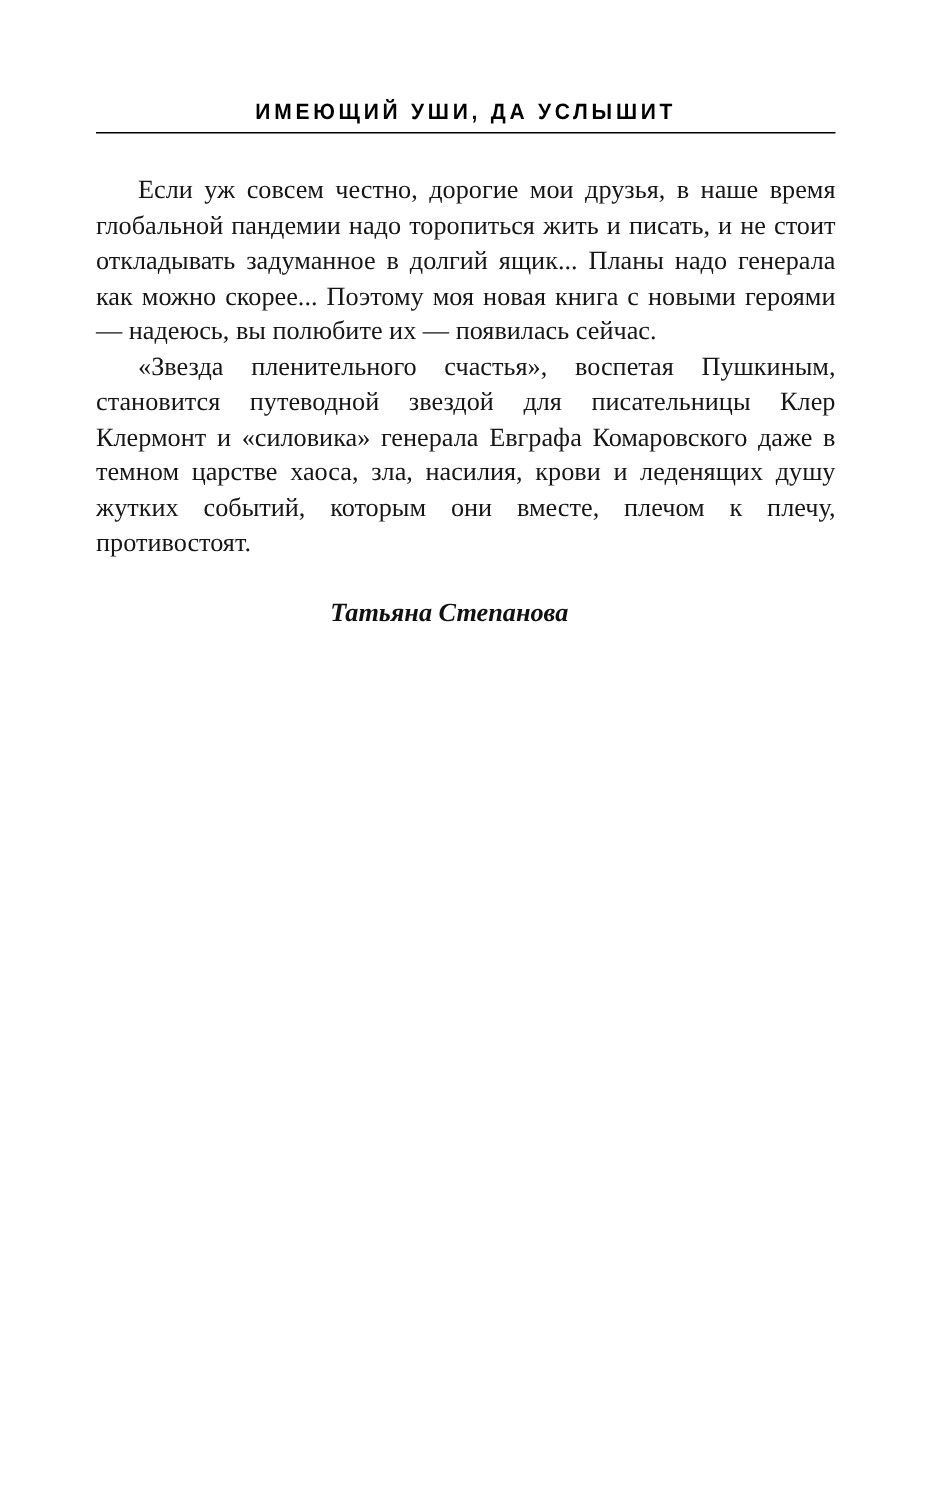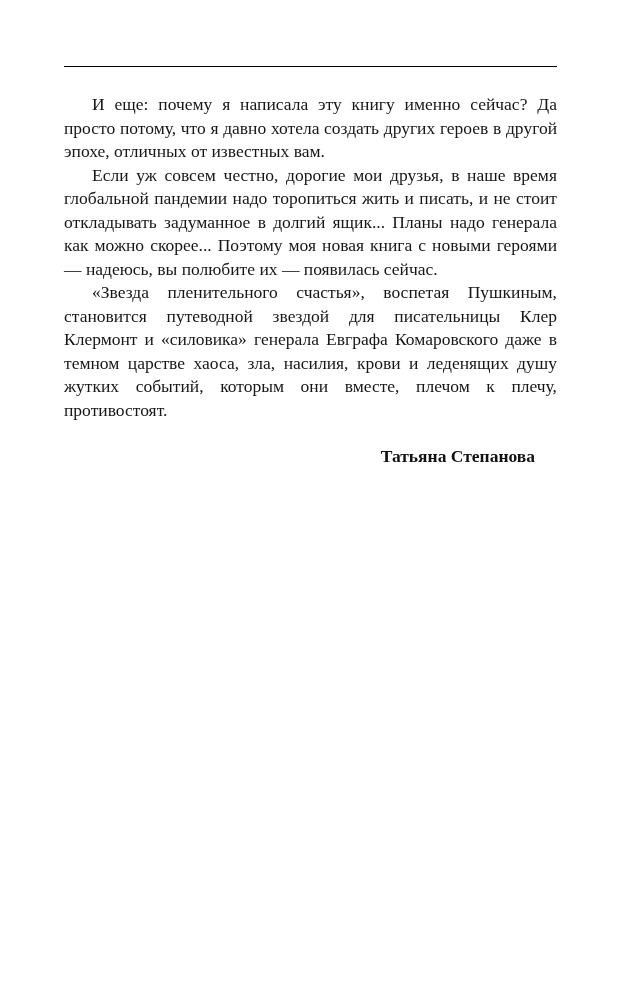--- a/index.html
+++ b/index.html
@@ -38,35 +38,36 @@
     margin: 0;
     font-size: 17.5px;
     line-height: 23.5px;
     text-align: justify;
     text-indent: 28px;
     color: #161616;
   }
   .signature {
     margin-top: 24px;
     padding-right: 22px;
-    text-align: right;
+    text-align: center;
     font-weight: bold;
+    font-style: italic;
     font-size: 17.5px;
     color: #111111;
   }
 </style>
 </head>
 <body>
 
 <div class="book-page">
 
+  <div class="running-header">ИМЕЮЩИЙ УШИ, ДА УСЛЫШИТ</div>
 
   <hr class="header-rule">
 
   <div class="body-text">
-    <p>И еще: почему я написала эту книгу именно сейчас? Да просто потому, что я давно хотела создать других героев в другой эпохе, отличных от известных вам.</p>
     <p>Если уж совсем честно, дорогие мои друзья, в наше время глобальной пандемии надо торопиться жить и писать, и не стоит откладывать задуманное в долгий ящик... Планы надо генерала как можно скорее... Поэтому моя новая книга с новыми героями — надеюсь, вы полюбите их — появилась сейчас.</p>
     <p>«Звезда пленительного счастья», воспетая Пушкиным, становится путеводной звездой для писательницы Клер Клермонт и «силовика» генерала Евграфа Комаровского даже в темном царстве хаоса, зла, насилия, крови и леденящих душу жутких событий, которым они вместе, плечом к плечу, противостоят.</p>
   </div>
 
   <div class="signature">Татьяна Степанова</div>
 
 </div>
 
 </body></html>

